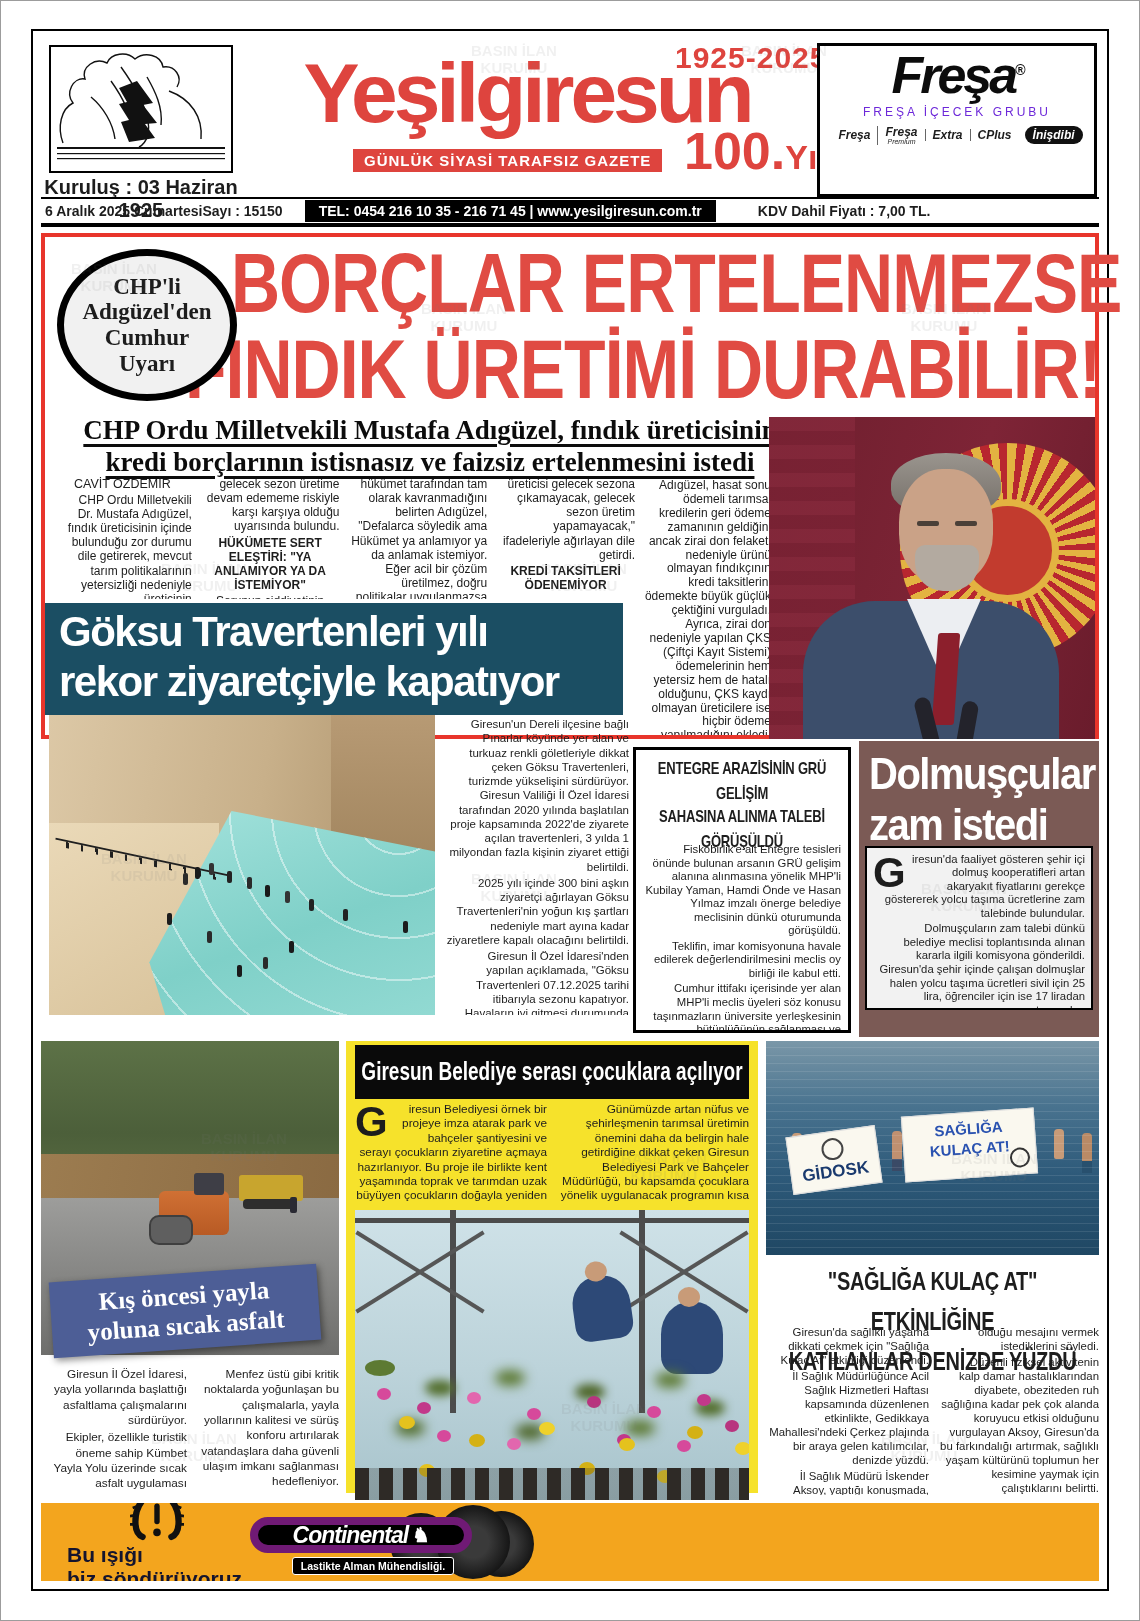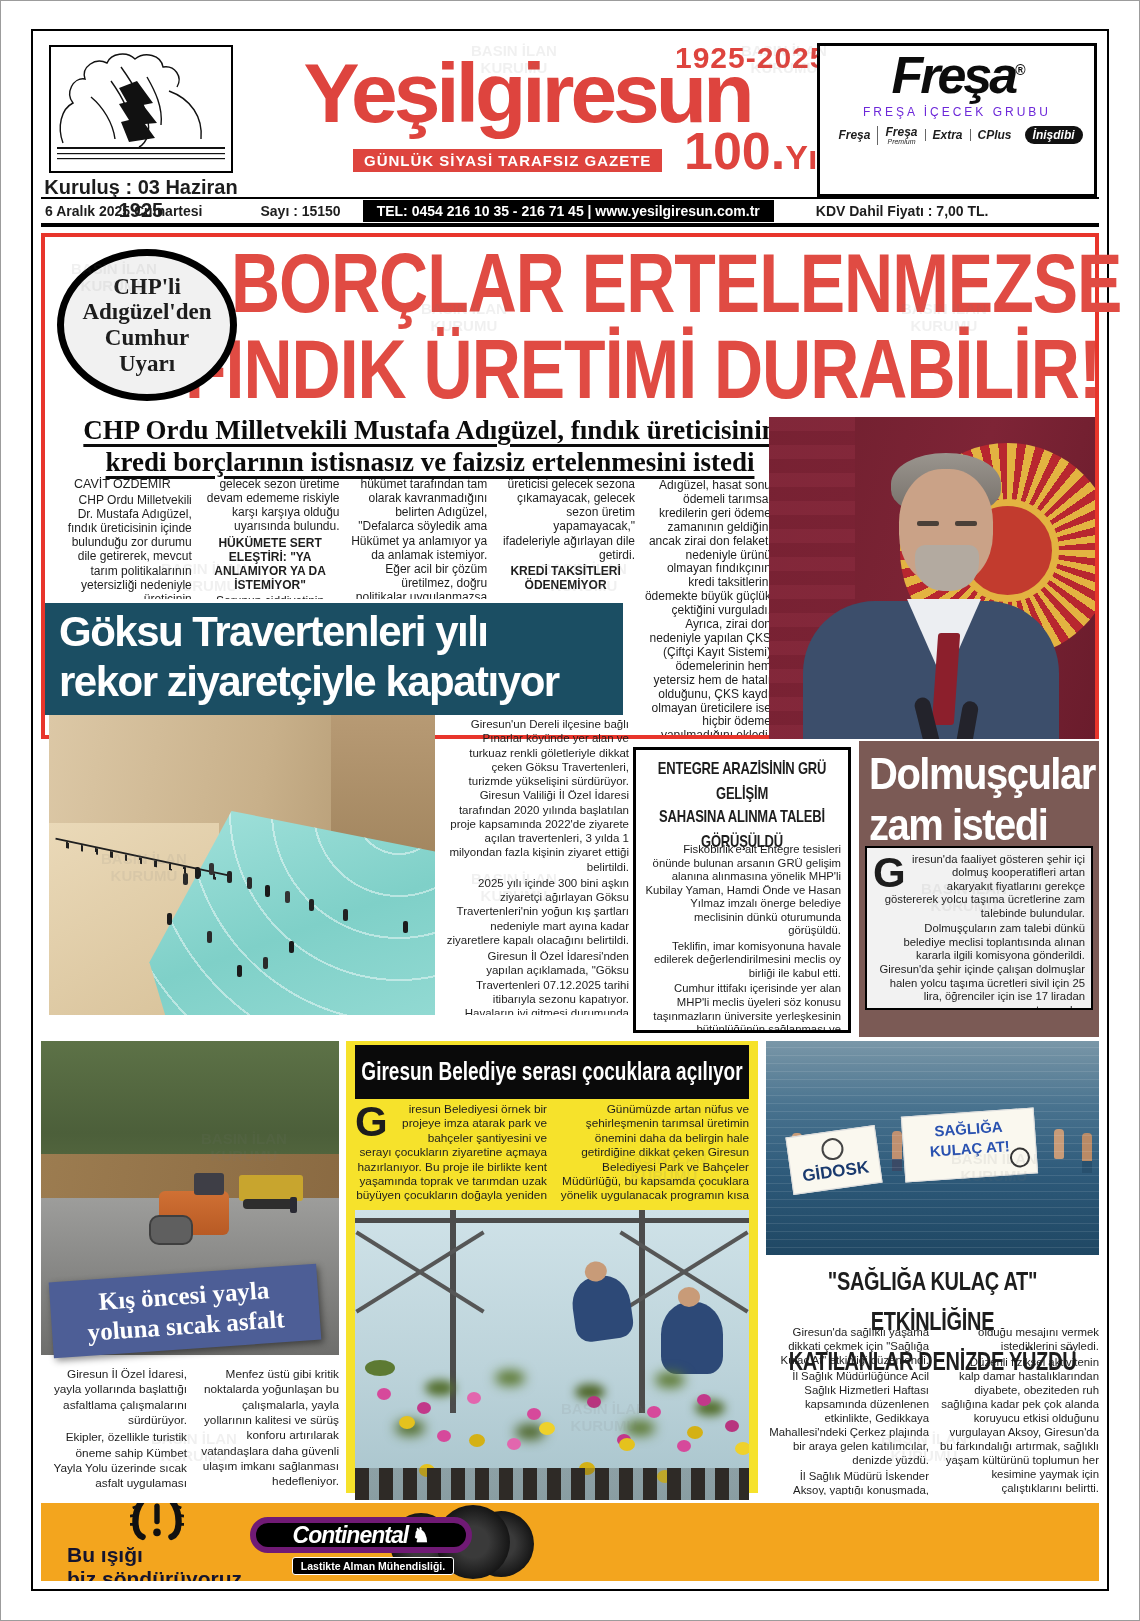--- a/index.html
+++ b/index.html
@@ -31,21 +31,21 @@
   .fresa-logo sup{font-size:14px;font-style:normal;}
   .fresa-group{font-size:12px;letter-spacing:3px;color:#6d28d9;margin:2px 0 7px;}
   .fresa-brands{display:flex;justify-content:center;align-items:center;}
   .fresa-brands .fb{padding:0 7px;font-size:12px;font-weight:bold;font-style:italic;border-left:1.5px solid #666;line-height:1;}
   .fresa-brands .fb:first-child{border-left:none;}
   .fb small{display:block;font-size:7px;font-weight:normal;}
   .fb.pill{background:#111;color:#fff;border-radius:10px;padding:3px 8px;margin-left:6px;border-left:none;}
   .dateline{left:40px;top:196px;width:1058px;height:30px;border-top:2px solid #000;border-bottom:4px solid #000;
             display:flex;align-items:center;font-weight:bold;font-size:14px;}
   .dl-date{margin-left:4px;}
-  .dl-issue{margin-left:58px;}
+  .dl-issue{}
   .dl-contact{margin-left:22px;background:#000;color:#fff;padding:3px 14px;font-size:14px;}
   .dl-price{margin-left:42px;}
 
   
   .lead-box{left:40px;top:232px;width:1058px;height:506px;border:4px solid #e8352b;background:#fff;}
   .lead-badge{position:absolute;left:12px;top:12px;width:180px;height:152px;border-radius:50%;
               border:7px solid #000;background:#f1f1f1;display:flex;flex-direction:column;justify-content:center;
               text-align:center;font-family:"Liberation Serif",serif;font-weight:bold;font-size:23px;line-height:1.12;z-index:5;}
   .lead-h{position:absolute;text-align:center;color:#e04b43;font-weight:bold;white-space:nowrap;
           transform:scaleY(1.22);transform-origin:top center;letter-spacing:-1px;line-height:1;}
@@ -199,21 +199,21 @@
   .tpms{display:flex;align-items:center;margin-left:26px;flex-direction:column;}
   .tpms-slogan{font-weight:bold;font-size:21px;color:#14142e;line-height:1.15;}
   .foot-center{flex:1;text-align:center;color:#15152c;line-height:1.3;}
   .fc-name{font-weight:bold;font-size:18px;letter-spacing:.5px;}
   .fc-addr,.fc-tel{font-weight:bold;font-size:16px;}
   .conti{position:relative;width:268px;height:78px;margin-right:2px;}
   .conti-tire{position:absolute;border-radius:50%;background:radial-gradient(circle,#3a3a3a 30%,#161616 70%);}
   .ct1{right:6px;top:2px;width:74px;height:74px;}
   .ct2{right:64px;top:10px;width:62px;height:62px;}
   .ct3{right:-18px;top:8px;width:66px;height:66px;}
-  .conti-plate{position:absolute;left:2px;top:14px;width:222px;height:36px;background:#000;border:6px solid #701a75;
+  .conti-plate{position:absolute;left:2px;top:14px;width:222px;height:36px;background:#000;border:8px solid #701a75;
                border-radius:18px;color:#fff;display:flex;align-items:center;justify-content:center;gap:4px;
                font-weight:bold;font-style:italic;font-size:23px;letter-spacing:-1px;}
   .conti-horse{font-style:normal;font-size:20px;}
   .conti-tag{position:absolute;left:44px;top:54px;background:#000;border:1px solid #fff;color:#fff;
              font-size:10.5px;font-weight:bold;padding:2px 8px;border-radius:3px;white-space:nowrap;}
 </style>
 </head>
 <body>
 
 <div class="page">

